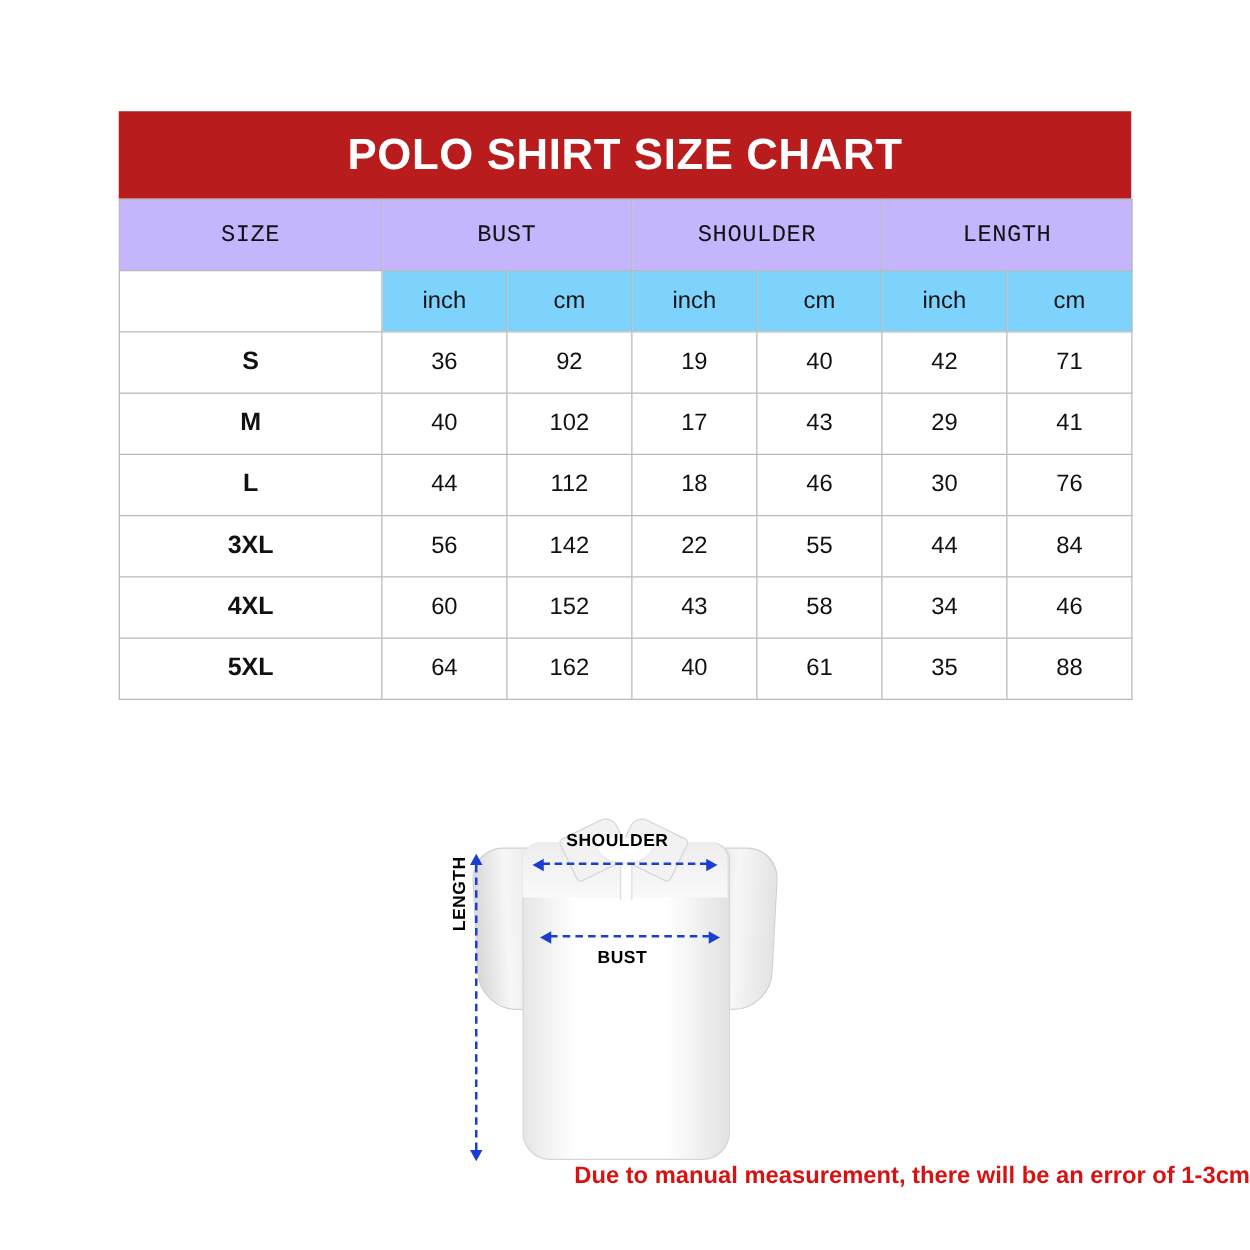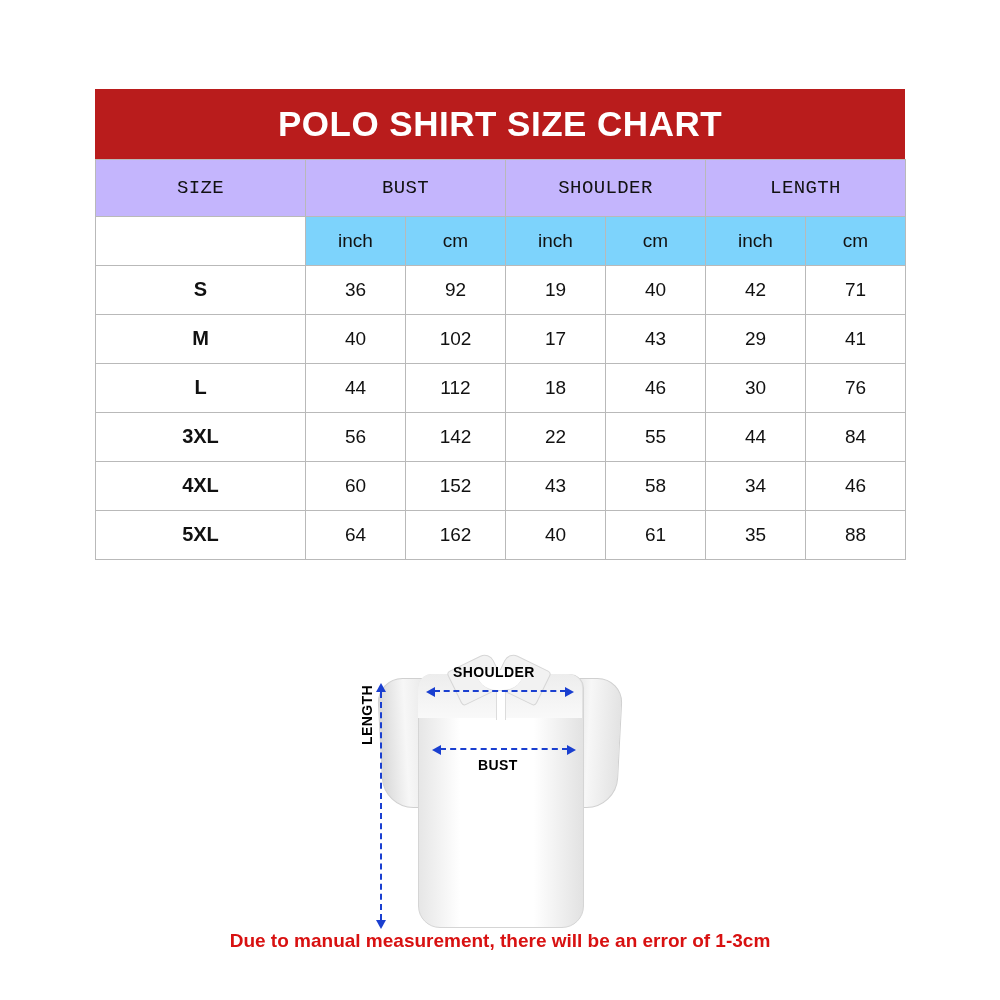--- a/index.html
+++ b/index.html
@@ -227,21 +227,21 @@
     top: 745px;
     transform: rotate(-90deg);
     transform-origin: left top;
   }
 
   .note {
     position: absolute;
     left: 0;
     top: 930px;
     width: 1000px;
-    text-align: center;
+    text-align: right;
     color: #d81111;
     font-size: 19px;
     font-weight: bold;
   }
 </style>
 </head>
 <body>
 
 <div class="chart-wrap">
   <div class="chart-title-bar">POLO SHIRT SIZE CHART</div>

